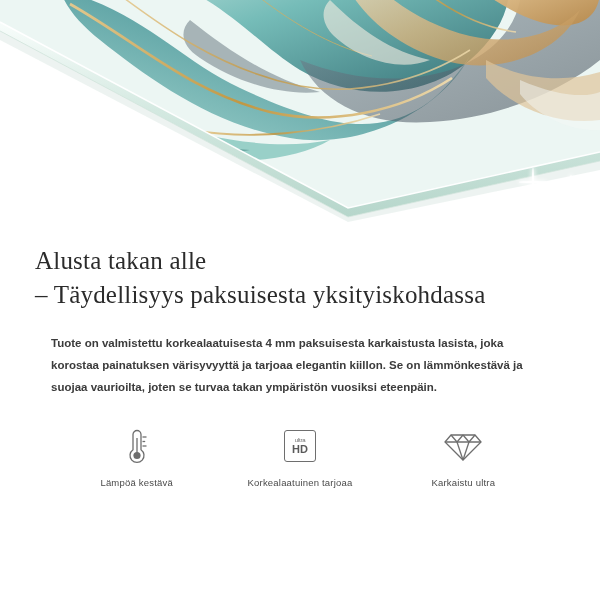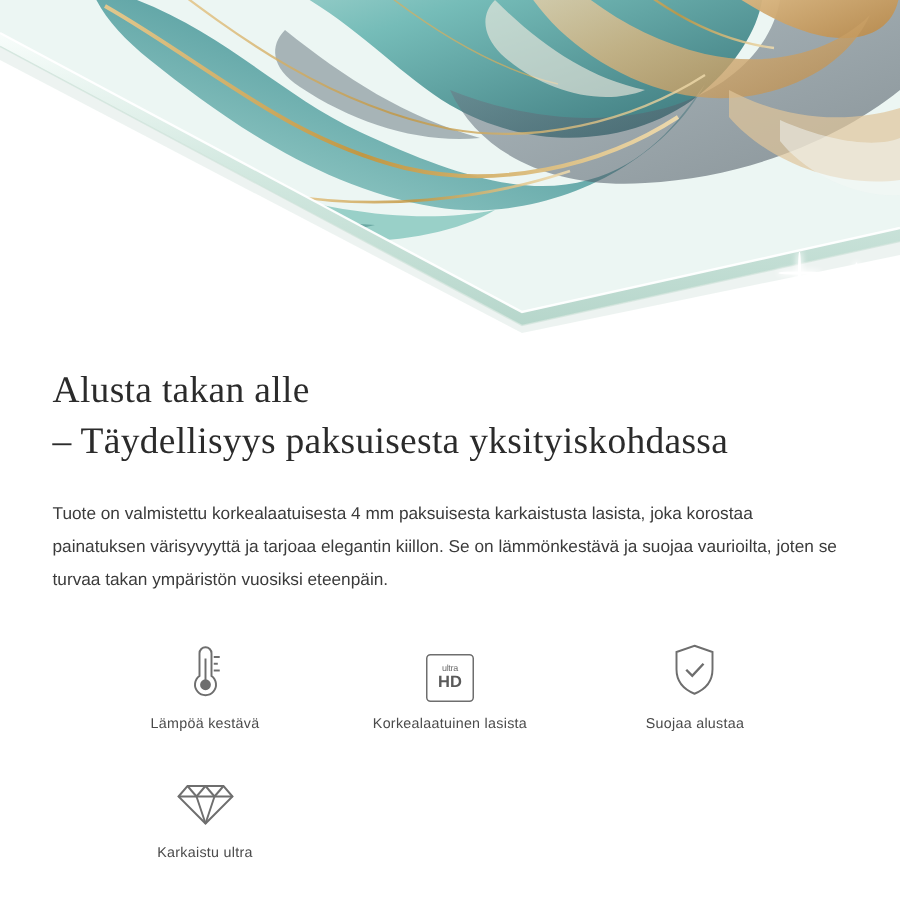--- a/index.html
+++ b/index.html
@@ -82,41 +82,42 @@
     display: block;
   }
   .body-copy {
     margin: 20px 0 0 0;
     font-size: 11.5px;
     line-height: 22px;
     color: #3b3b3b;
     max-width: 540px;
   }
   .body-copy p {
-    margin: 0;
+    margin: 16px;
+    font-weight: bold;
   }
 
   
   .features {
     margin-top: 26px;
     display: grid;
     grid-template-columns: repeat(3, 1fr);
     grid-row-gap: 22px;
     padding: 0 20px;
   }
   .feature {
     display: flex;
     flex-direction: column;
     align-items: center;
     justify-content: flex-start;
   }
   .feature-icon {
     height: 44px;
     display: flex;
-    align-items: flex-end;
+    align-items: center;
     justify-content: center;
   }
   .feature-label {
     margin-top: 9px;
     font-size: 9.5px;
     color: #4a4a4a;
     text-align: left;
     letter-spacing: 0.2px;
   }
   .ultrahd {
@@ -256,32 +257,23 @@
         <div class="feature-label">Lämpöä kestävä</div>
       </div>
 
       <div class="feature">
         <div class="feature-icon">
           <div class="ultrahd">
             <span class="u1">ultra</span>
             <span class="u2">HD</span>
           </div>
         </div>
-        <div class="feature-label">Korkealaatuinen lasista</div>
+        <div class="feature-label">Korkealaatuinen tarjoaa</div>
       </div>
 
-      <div class="feature">
-        <div class="feature-icon">
-          <svg width="36" height="42" viewBox="0 0 36 42" fill="none" stroke="#6e6e6e" stroke-width="1.3">
-            <path d="M18 4.5l12 4.2v11.5c0 8.3-5.3 13.6-12 16.3-6.7-2.7-12-8-12-16.3V8.7L18 4.5z"></path>
-            <polyline points="12.5,20.5 16.5,24.5 24,16.5" stroke-width="1.6"></polyline>
-          </svg>
-        </div>
-        <div class="feature-label">Suojaa alustaa</div>
-      </div>
 
       <div class="feature">
         <div class="feature-icon">
           <svg width="40" height="38" viewBox="0 0 40 38" fill="none" stroke="#6e6e6e" stroke-width="1.3">
             <path d="M8 8h24l6 7-18 18L2 15l6-7z"></path>
             <line x1="2" y1="15" x2="38" y2="15"></line>
             <line x1="8" y1="8" x2="14" y2="15"></line>
             <line x1="32" y1="8" x2="26" y2="15"></line>
             <line x1="14" y1="15" x2="20" y2="33"></line>
             <line x1="26" y1="15" x2="20" y2="33"></line>

